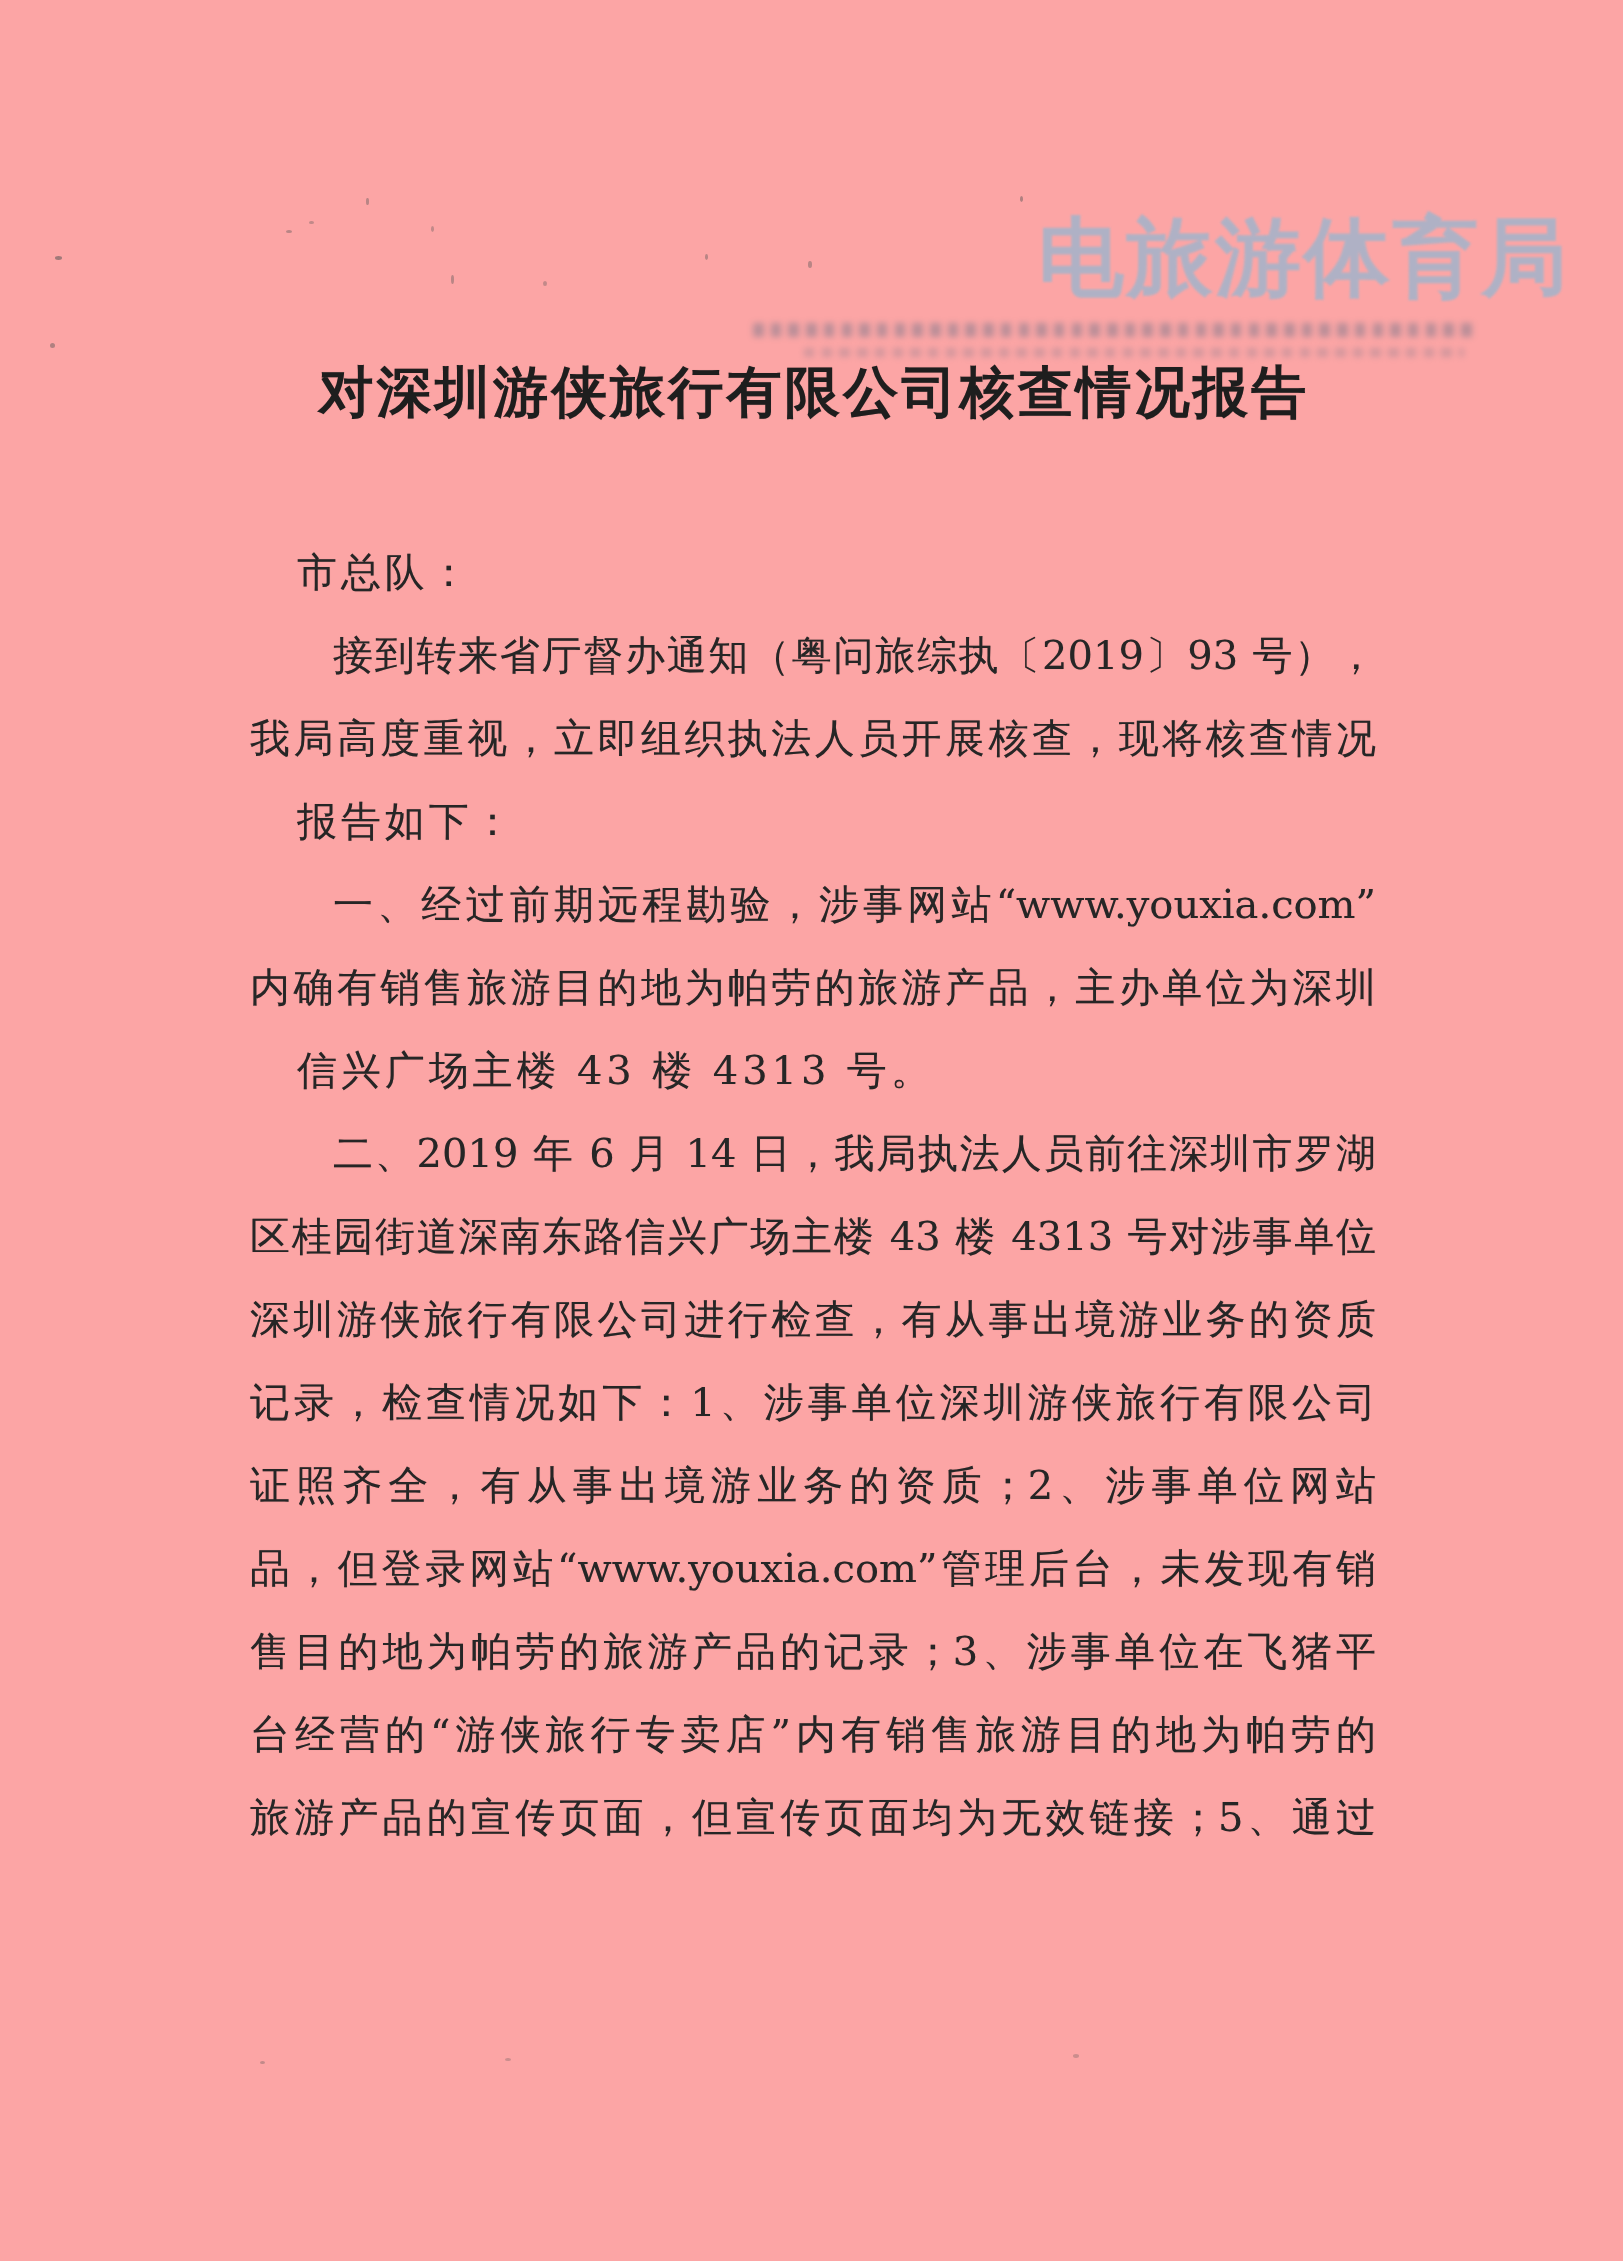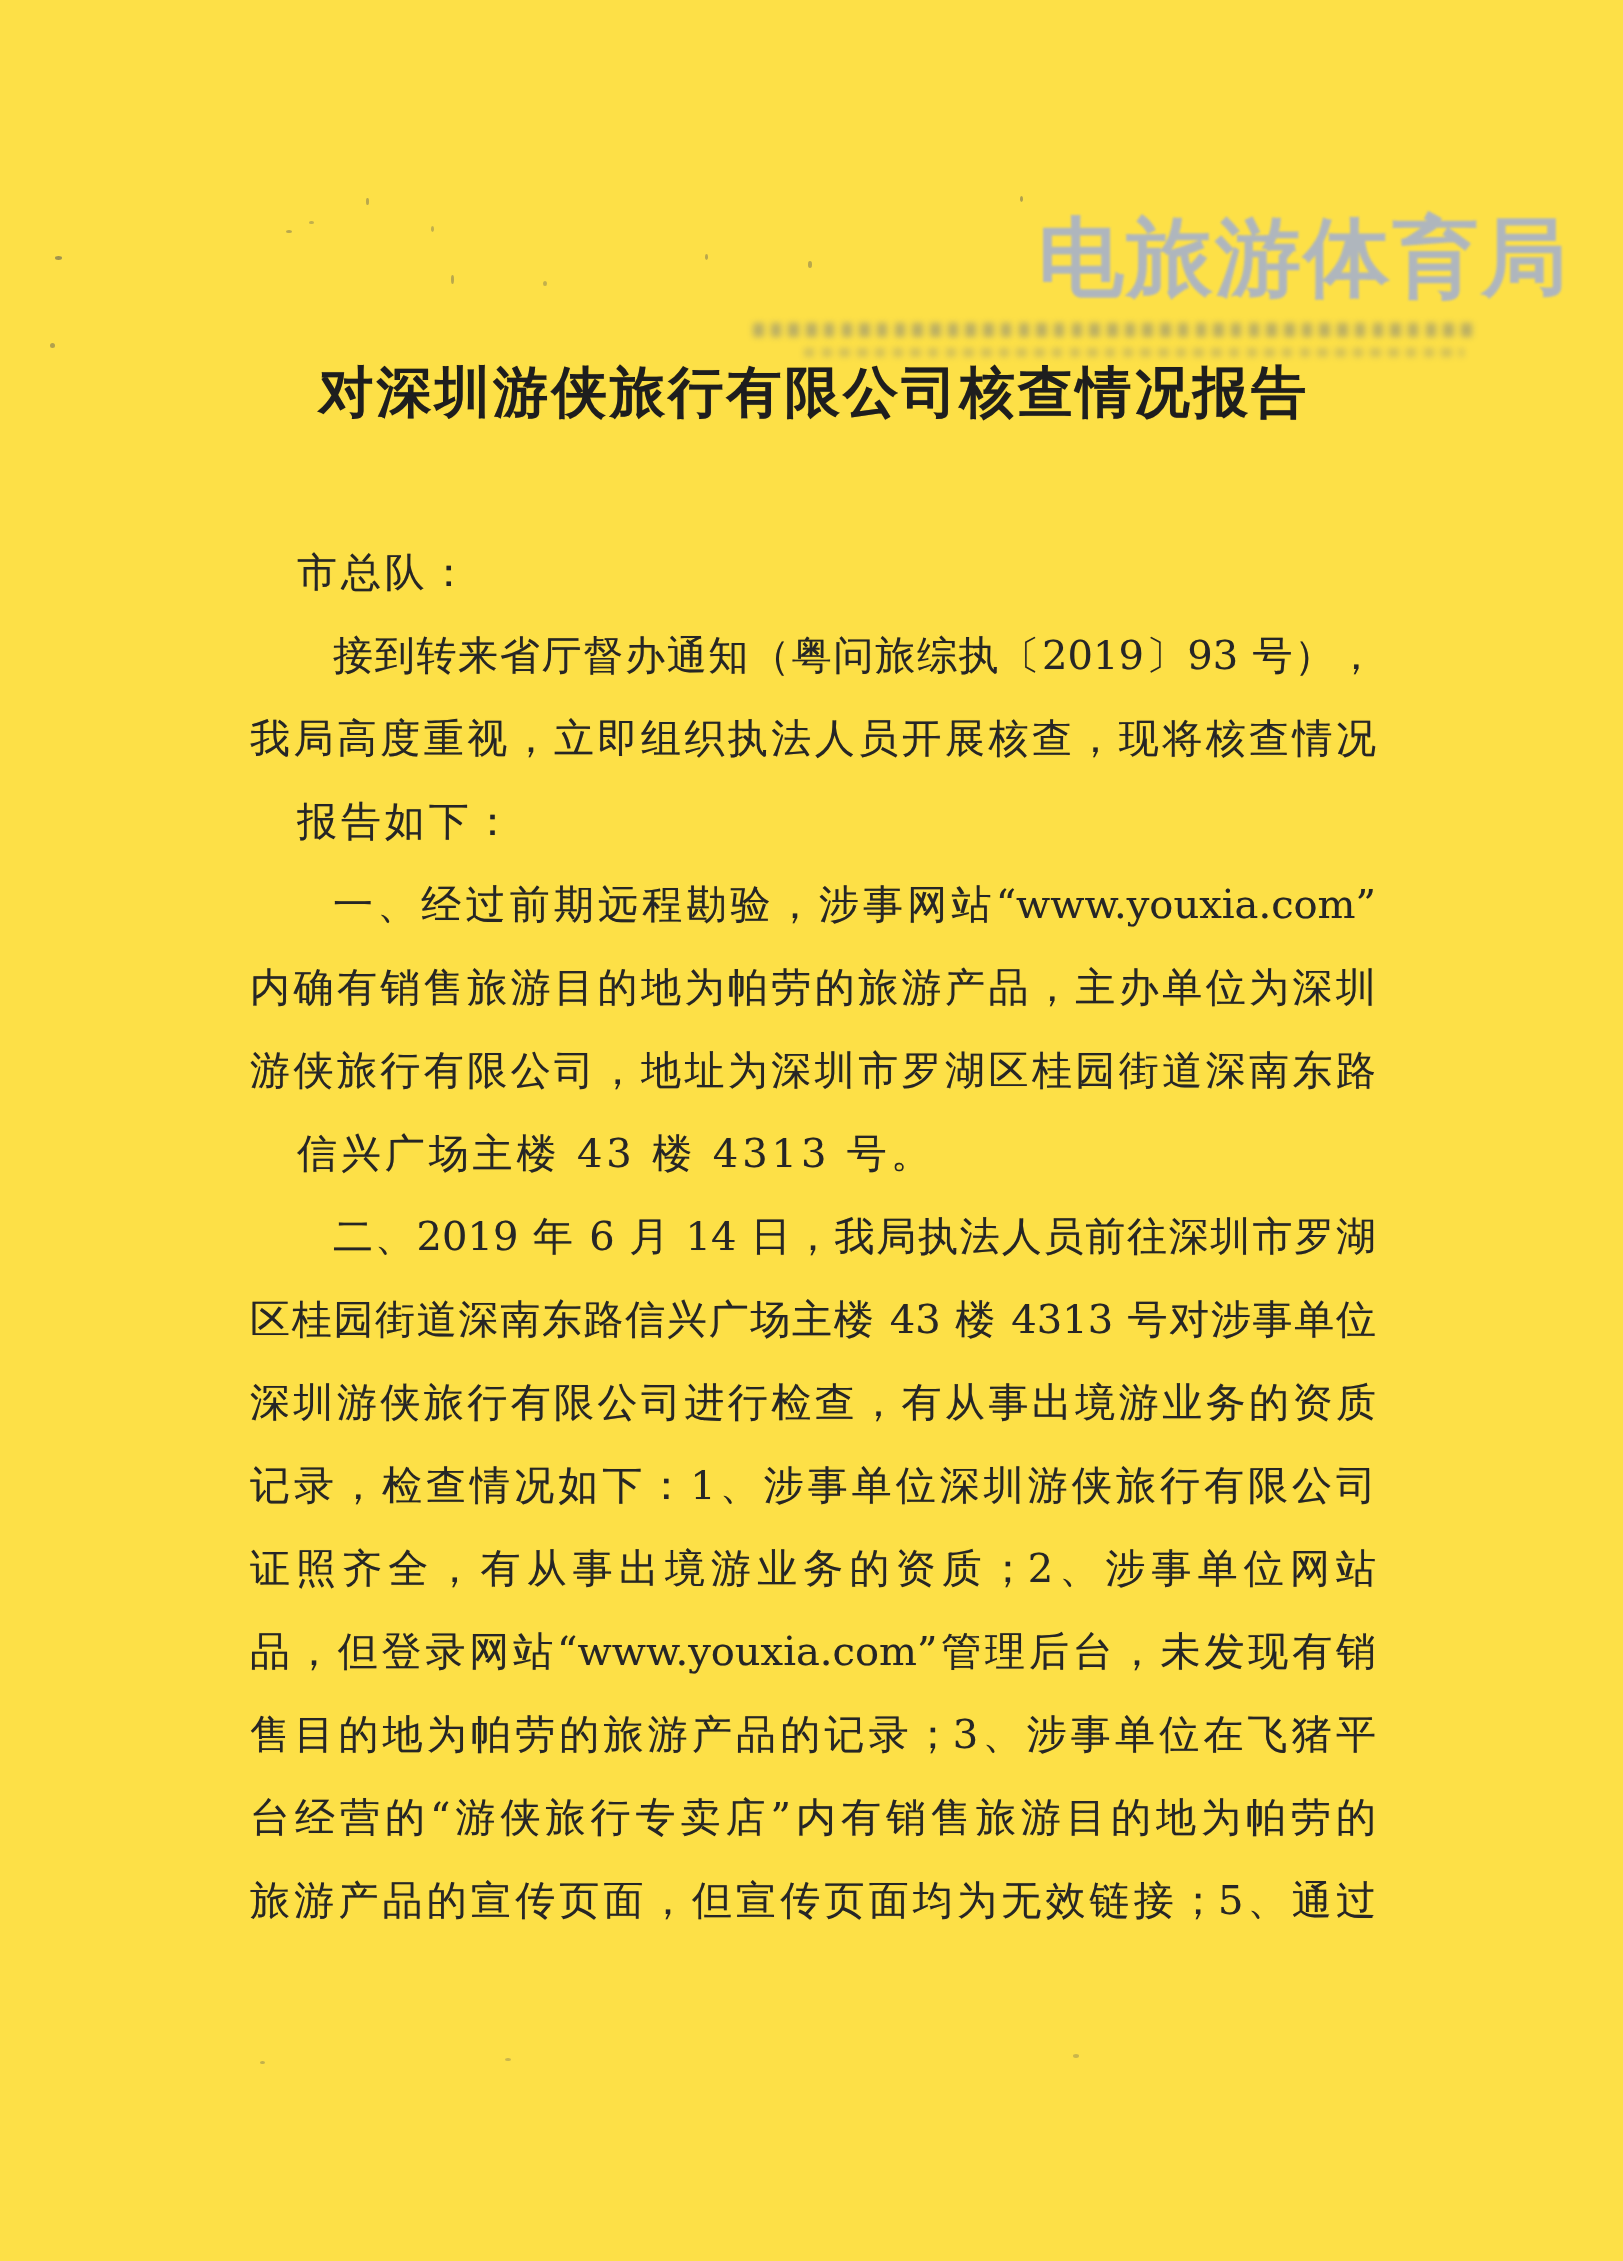--- a/index.html
+++ b/index.html
@@ -1,19 +1,19 @@
 <!DOCTYPE html>
 <html style="font-size:10.5px"><head>
 <meta charset="utf-8">
 <style>
   html,body{margin:0;padding:0;background:#e8e8e8;}
   .page{
     position:relative;
     width:1624px;height:2261px;
-    background:#fde047;
+    background:#fca5a5;
     overflow:hidden;
     font-family:"DejaVu Serif","Liberation Serif",serif;
   }
   
   .stamp{
     position:absolute;top:200px;left:1038px;width:471px;
     font-size:86px;font-weight:700;letter-spacing:2.6px;
     color:#a9b3c8;opacity:.92;
     filter:blur(1px);
     white-space:nowrap;
@@ -70,21 +70,20 @@
 
   <div class="doc-title">对深圳游侠旅行有限公司核查情况报告</div>
 
   <div class="body-text">
     <div class="line short">市总队：</div>
     <div class="line indent full">接到转来省厅督办通知（粤问旅综执〔2019〕93 号），</div>
     <div class="line full">我局高度重视，立即组织执法人员开展核查，现将核查情况</div>
     <div class="line short">报告如下：</div>
     <div class="line indent full">一、经过前期远程勘验，涉事网站“www.youxia.com”</div>
     <div class="line full">内确有销售旅游目的地为帕劳的旅游产品，主办单位为深圳</div>
-    <div class="line full">游侠旅行有限公司，地址为深圳市罗湖区桂园街道深南东路</div>
     <div class="line short">信兴广场主楼 43 楼 4313 号。</div>
     <div class="line indent full">二、2019 年 6 月 14 日，我局执法人员前往深圳市罗湖</div>
     <div class="line full">区桂园街道深南东路信兴广场主楼 43 楼 4313 号对涉事单位</div>
     <div class="line full">深圳游侠旅行有限公司进行检查，有从事出境游业务的资质</div>
     <div class="line full">记录，检查情况如下：1、涉事单位深圳游侠旅行有限公司</div>
     <div class="line full">证照齐全，有从事出境游业务的资质；2、涉事单位网站</div>
     <div class="line full">品，但登录网站“www.youxia.com”管理后台，未发现有销</div>
     <div class="line full">售目的地为帕劳的旅游产品的记录；3、涉事单位在飞猪平</div>
     <div class="line full">台经营的“游侠旅行专卖店”内有销售旅游目的地为帕劳的</div>
     <div class="line full">旅游产品的宣传页面，但宣传页面均为无效链接；5、通过</div>

